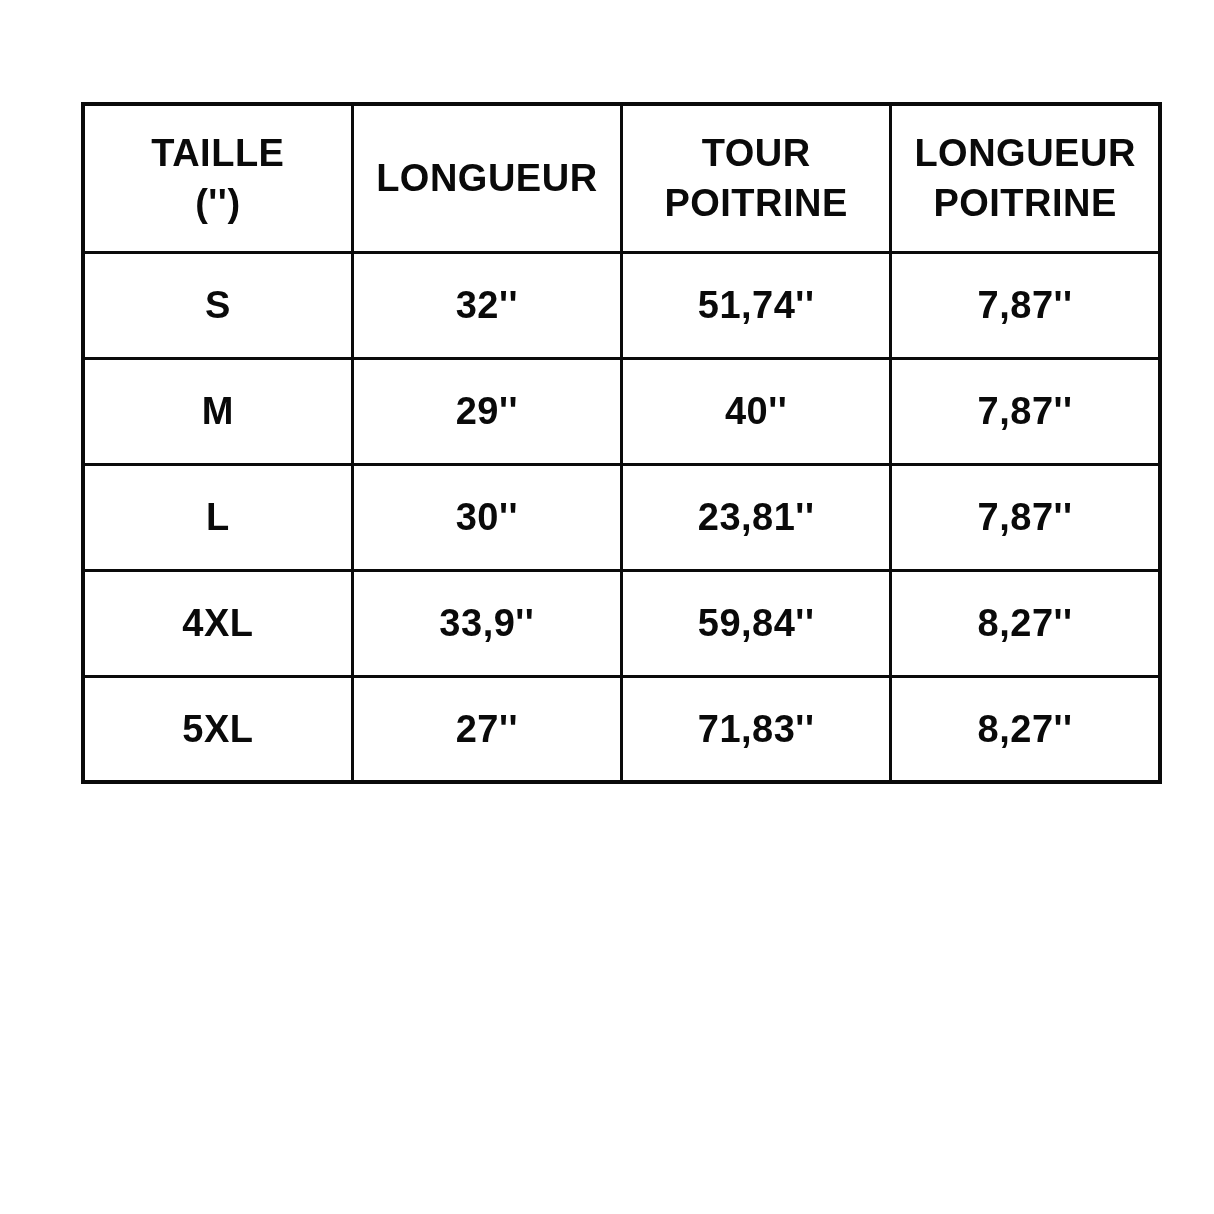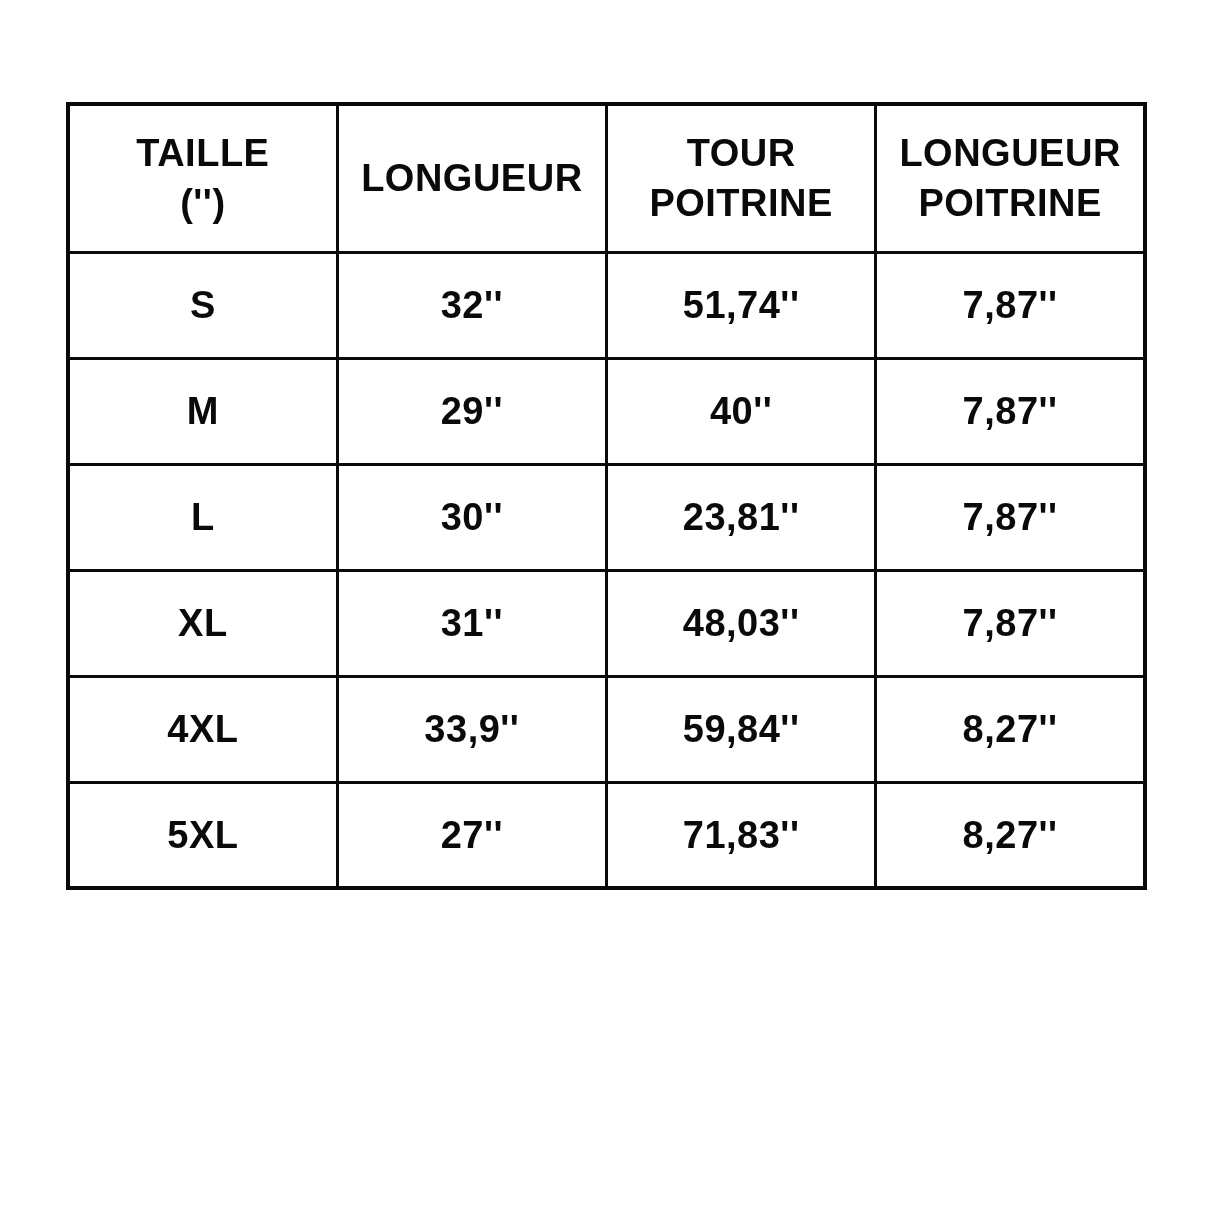--- a/index.html
+++ b/index.html
@@ -9,21 +9,21 @@
   }
   body {
     width: 1214px;
     height: 1214px;
     position: relative;
     font-family: "Liberation Sans", "DejaVu Sans", sans-serif;
     color: #000000;
   }
   .chart-wrap {
     position: absolute;
-    left: 66px;
+    left: 81px;
     top: 102px;
   }
   table.size-chart {
     border-collapse: collapse;
     table-layout: fixed;
     width: 1081px;
     border: 4px solid #0a0a0a;
     background: #ffffff;
   }
   table.size-chart col { width: 25%; }
@@ -120,34 +120,20 @@
           </td>
         <td>
             <span class="cval">23,81''</span>
           </td>
         <td>
             <span class="cval">7,87''</span>
           </td>
       </tr>
       <tr>
         <td>
-            <span class="cval">XL</span>
-          </td>
-        <td>
-            <span class="cval">31''</span>
-          </td>
-        <td>
-            <span class="cval">48,03''</span>
-          </td>
-        <td>
-            <span class="cval">7,87''</span>
-          </td>
-      </tr>
-      <tr>
-        <td>
             <span class="cval">4XL</span>
           </td>
         <td>
             <span class="cval">33,9''</span>
           </td>
         <td>
             <span class="cval">59,84''</span>
           </td>
         <td>
             <span class="cval">8,27''</span>

